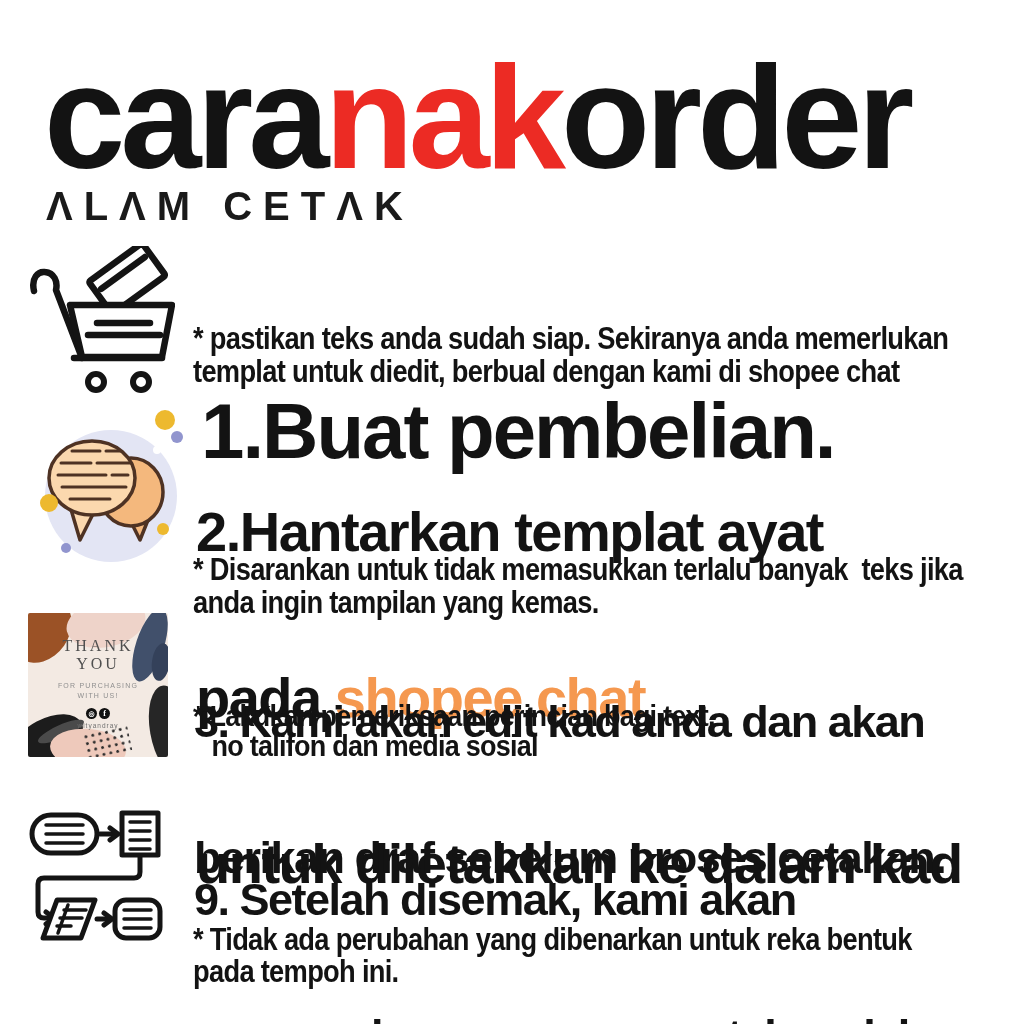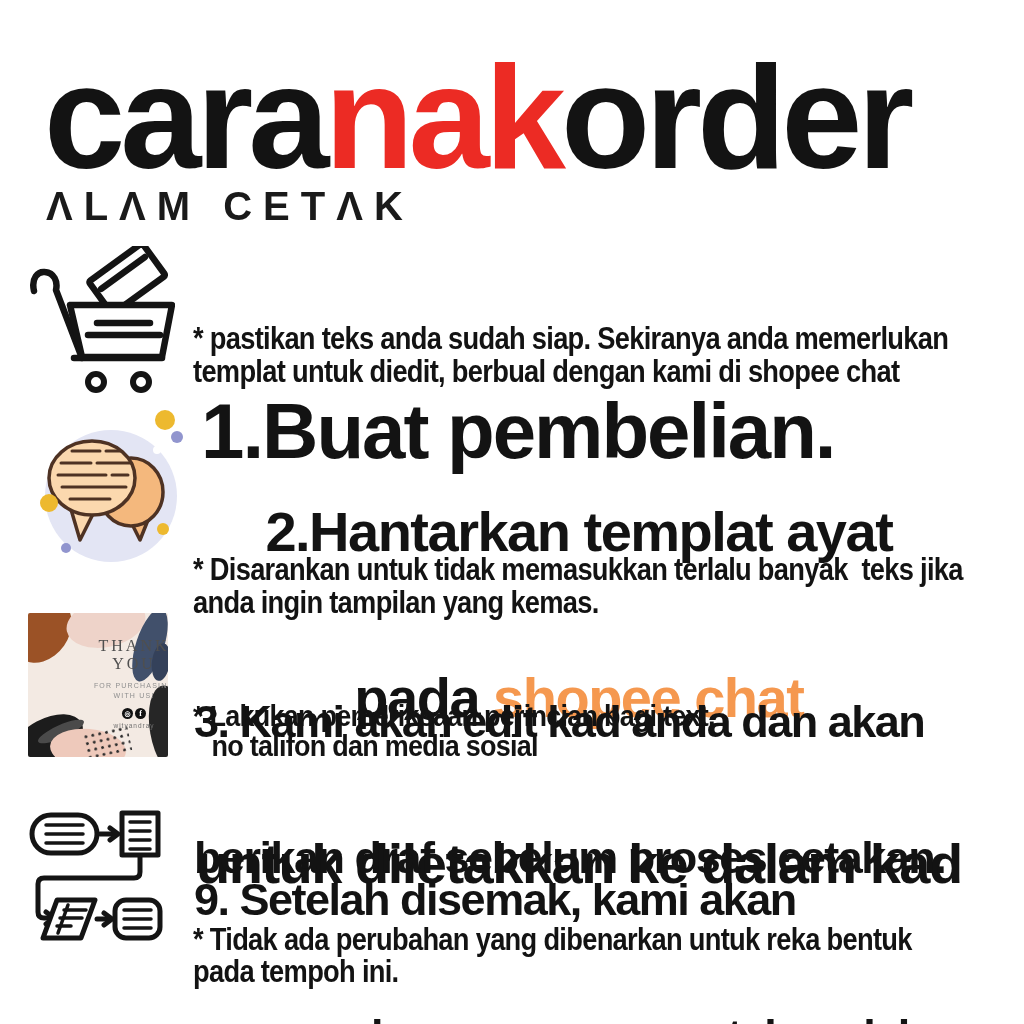--- a/index.html
+++ b/index.html
@@ -18,21 +18,21 @@
   .brand{
     left:46px;top:186px;font-size:40px;font-weight:700;letter-spacing:11px;
     color:#1a1a1a;white-space:pre;line-height:1;
   }
 
   
   .head{font-weight:900;letter-spacing:-1.5px;line-height:1;white-space:pre;color:#131313;}
   .head .line{white-space:pre;}
   .head-1{left:194px;top:236px;font-size:78px;letter-spacing:-2px;margin-left:7px;}
   .head-2{left:196px;top:393px;font-size:56px;}
-  .head-2 .line{line-height:54px;height:54px;text-align:center;}
+  .head-2 .line{line-height:54px;height:54px;}
   .head-3{left:194px;top:609px;font-size:45px;}
   .head-3 .line{line-height:46px;height:46px;}
   .head-4{left:194px;top:787px;font-size:45px;}
   .head-4 .line{line-height:46px;height:46px;}
   .hl-orange{color:#F5984F;}
 
   
   .note{
     font-weight:900;letter-spacing:-0.8px;color:#131313;
     transform:scaleX(0.88);transform-origin:0 0;
@@ -59,21 +59,21 @@
   .b-rust{width:55px;height:70px;left:-14px;top:-18px;background:#9B5226;transform:rotate(35deg);}
   .b-blush{width:80px;height:48px;left:38px;top:-14px;background:#EED3C9;transform:rotate(-12deg);}
   .b-navy{width:28px;height:76px;left:108px;top:-6px;background:#41506B;transform:rotate(18deg);}
   .b-navy2{width:18px;height:38px;left:124px;top:30px;background:#34415A;transform:rotate(8deg);}
   .b-black-r{width:40px;height:90px;left:122px;top:72px;background:#262626;transform:rotate(-10deg);}
   .b-black-bl{width:78px;height:44px;left:-20px;top:106px;background:#1c1c1c;transform:rotate(-28deg);}
   .b-gray-bl{width:50px;height:13px;left:8px;top:112px;background:#4a4a4a;transform:rotate(-24deg);}
   .b-pink-b{width:76px;height:40px;left:22px;top:116px;background:#EEC9BB;transform:rotate(5deg);}
   .card-dots{position:absolute;left:56px;top:116px;width:46px;height:26px;transform:rotate(-12deg);
     background-image:radial-gradient(circle,#2e2e2e 1.3px,transparent 1.5px);background-size:7px 7px;}
-  .ty-text{position:absolute;left:0;top:24px;width:140px;text-align:center;margin-left:36px;}
+  .ty-text{position:absolute;left:0;top:24px;width:140px;text-align:center;}
   .ty-title{font-family:"Liberation Serif",serif;font-size:16px;letter-spacing:3px;color:#4f4f4f;line-height:18px;font-weight:400;}
   .ty-sub{font-size:7px;letter-spacing:1.2px;color:#8f8f8f;line-height:10px;margin-top:8px;font-weight:400;}
   .ty-soc{margin-top:7px;height:12px;}
   .soc{display:inline-block;width:11px;height:11px;border-radius:50%;background:#111;color:#fff;
     font-size:8px;line-height:11px;text-align:center;font-weight:bold;margin:0 1px;vertical-align:top;}
   .icon-ig::before{content:"◎";font-size:7px;}
   .icon-fb::before{content:"f";font-family:"Liberation Serif",serif;}
   .ty-handle{font-size:6.5px;letter-spacing:1px;color:#6f6f6f;margin-top:2px;font-weight:400;}
 </style>
 </head>

